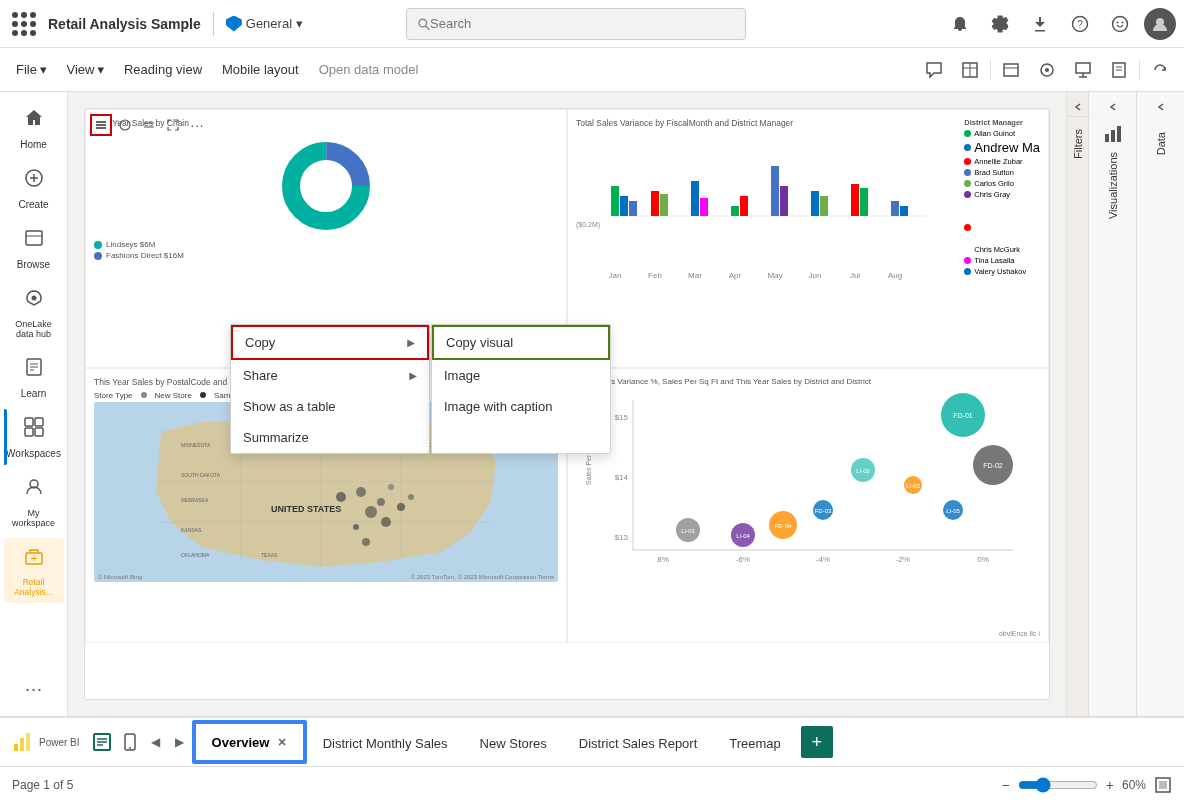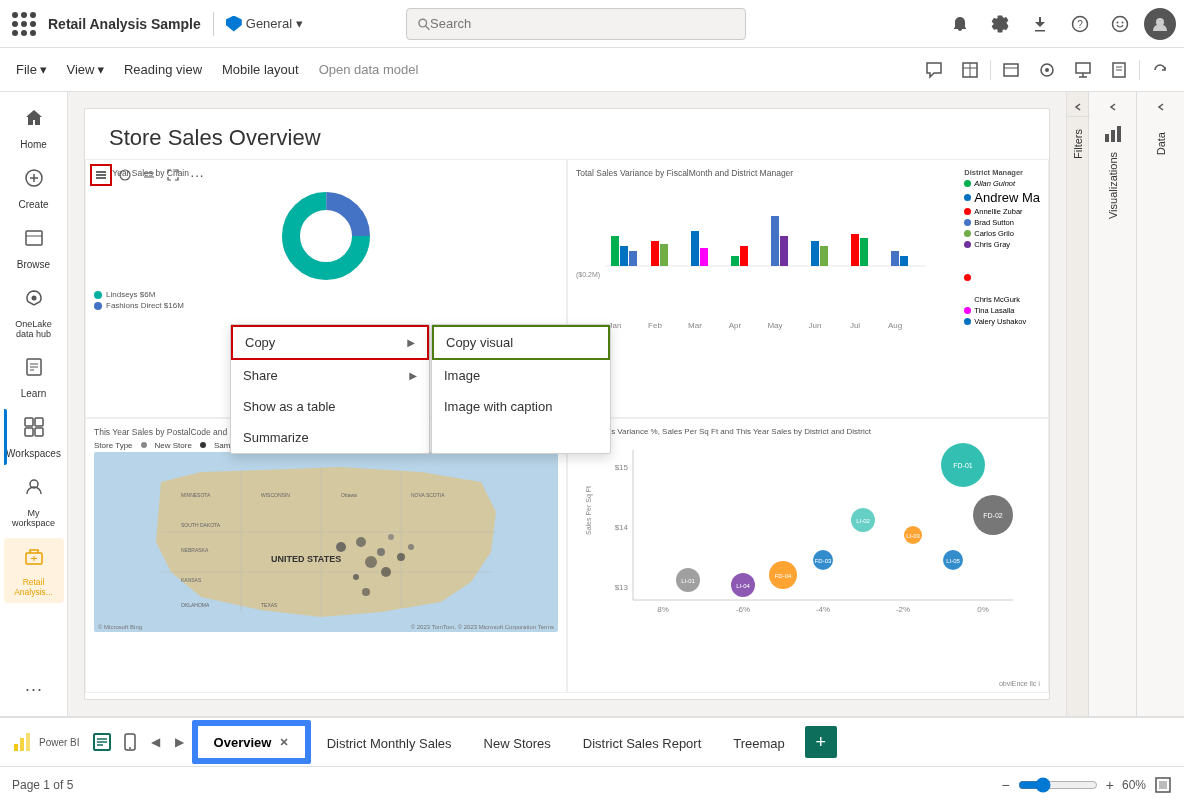--- a/index.html
+++ b/index.html
@@ -82,21 +82,21 @@
     .bottom-tabs {
       display: flex; align-items: center; background: #fff; border-top: 2px solid #e0e0e0;
       height: 50px; padding: 0 4px; gap: 0; overflow: hidden;
     }
     .tab-nav-btn { width: 24px; height: 24px; display: flex; align-items: center; justify-content: center; cursor: pointer; color: #666; font-size: 12px; }
     .tab {
       display: flex; align-items: center; padding: 0 16px; height: 44px;
       font-size: 13px; color: #333; cursor: pointer; border-top: 2px solid transparent;
       white-space: nowrap;
     }
-    .tab.active { border: 6px solid #3b82f6; border-radius: 2px; font-weight: 600; color: #000; }
+    .tab.active { border: 4px solid #3b82f6; border-radius: 2px; font-weight: 600; color: #000; }
     .tab-close { margin-left: 8px; font-size: 11px; color: #666; cursor: pointer; }
     .add-tab-btn {
       width: 32px; height: 32px; background: #0d6e5c; color: #fff;
       display: flex; align-items: center; justify-content: center; border-radius: 2px;
       cursor: pointer; font-size: 18px; margin-left: 4px;
     }
 
     
     .status-bar {
       display: flex; align-items: center; background: #fff; height: 36px;
@@ -357,21 +357,20 @@
       </div>
       <span class="sidebar-item-label" style="font-size:8.5px;color:#e8a000;">Retail Analysis...</span>
     </div>
     <div class="sidebar-bottom" style="margin-top:auto;padding:8px;">
       <div style="font-size:18px;color:#555;cursor:pointer;text-align:center;">···</div>
     </div>
   </div>
 
   <div class="canvas-area">
     <div class="report-canvas">
-      <div class="canvas-title">Store Sales Overview</div>
 
       <div style="display:grid;grid-template-columns:1fr 1fr;height:calc(100% - 56px);">
 
         <div style="border:1px solid #eee;padding:8px;position:relative;">
 
           <div style="position:absolute;top:4px;left:4px;display:flex;align-items:center;gap:2px;z-index:5;">
 
             <div style="width:22px;height:22px;border:2px solid #cc0000;display:flex;align-items:center;justify-content:center;cursor:pointer;background:#fff;">
               <svg width="12" height="12" viewBox="0 0 12 12">
                   <line x1="1" y1="3" x2="11" y2="3" stroke="#333" stroke-width="1.5"></line>
@@ -427,21 +426,21 @@
         </div>
 
         <div style="border:1px solid #eee;padding:8px;position:relative;">
           <div style="font-size:8.5px;color:#555;">Total Sales Variance by FiscalMonth and District Manager</div>
 
           <div style="position:absolute;right:8px;top:8px;">
             <div style="font-size:7.5px;color:#555;font-weight:600;margin-bottom:2px;">District Manager</div>
             <div class="legend">
               <div class="legend-item">
                 <div class="legend-dot" style="background:#00b050;"></div>
-                <span style="font-size:7.5px;font-style:italic;">Allan Guinot</span>
+                <span style="font-size:7.5px;">Allan Guinot</span>
               </div>
               <div class="legend-item">
                 <div class="legend-dot" style="background:#0070c0;"></div>
                 <span style="font-size:13px;">Andrew Ma</span>
               </div>
               <div class="legend-item">
                 <div class="legend-dot" style="background:#ff0000;"></div>
                 <span style="font-size:7.5px;">Annellie Zubar</span>
               </div>
               <div class="legend-item">

